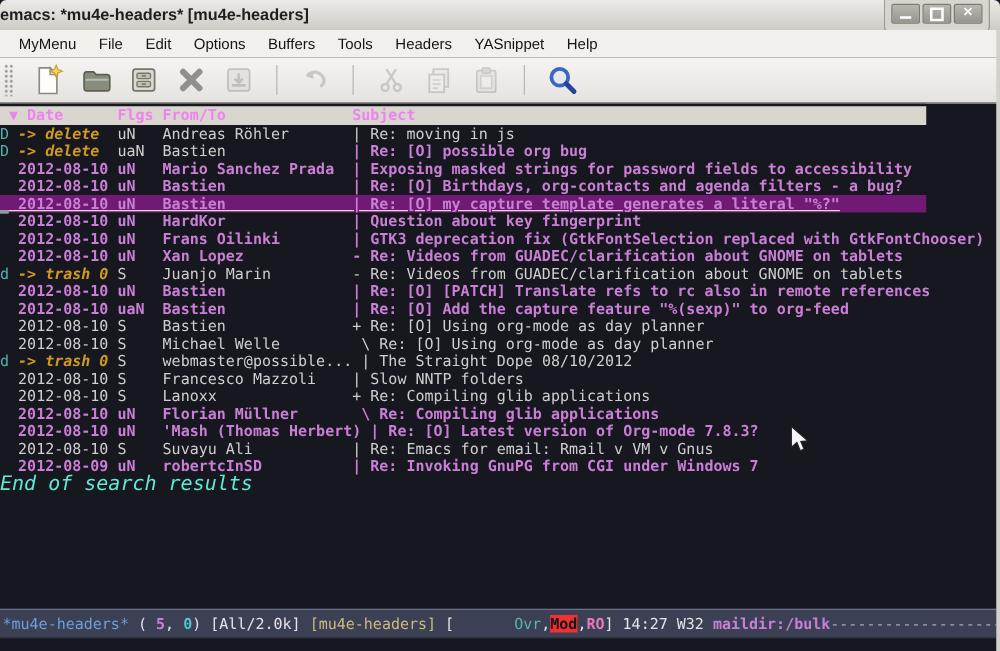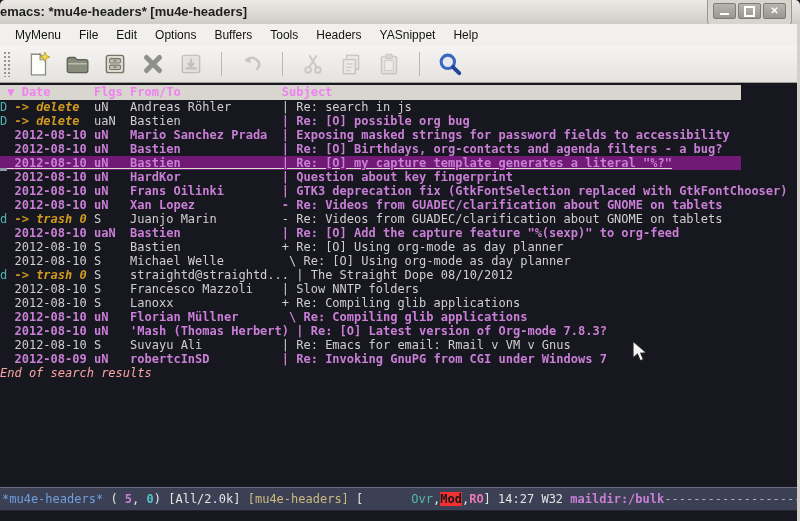--- a/index.html
+++ b/index.html
@@ -35,21 +35,21 @@
   .buffer{position:absolute;top:83px;left:0;width:741px;height:404px;background:#17171f;padding-top:2px;box-sizing:border-box;}
   .header-line{height:15px;line-height:15px;background:#d9d6d0;color:#ee82ee;
                font-weight:bold;font-size:12px;white-space:pre;}
   .row{height:14px;line-height:14px;font-size:12px;white-space:pre;}
   .row.current{background:#701a75;}
   .row.current span{text-decoration:underline;text-decoration-color:#dcdcd2;}
   .c-mark{color:#4fb2b2;}
   .c-action{color:#d19a1f;font-style:italic;font-weight:bold;}
   .c-unread{color:#c97fd6;font-weight:bold;}
   .c-seen{color:#cfcfcf;}
-  .footer-line{color:#fca5a5;font-style:italic;font-size:12px;line-height:14px;white-space:pre;}
+  .footer-line{color:#5eead4;font-style:italic;font-size:16px;line-height:14px;white-space:pre;}
   .fringe-mark{position:absolute;left:0;top:168px;width:7px;height:3px;background:#9097a6;}
   
   .modeline{position:absolute;left:0;top:487px;width:797px;height:24px;box-sizing:border-box;
             background:#3c4054;border-top:1px solid #6a6f85;border-bottom:1px solid #23242e;
             font-size:12px;line-height:22px;white-space:pre;overflow:hidden;padding-left:2px;}
   .mlname{color:#6d9fdd;font-weight:normal;}
   .mlw{color:#e4e4e4;}
   .mlviolet{color:#c97fd6;font-weight:bold;}
   .mlcyan{color:#4fc4cc;font-weight:bold;}
   .mltan{color:#cdb97f;}
@@ -171,33 +171,34 @@
       <svg width="26" height="26" viewBox="0 0 24 24">
         <circle cx="10" cy="10" r="6.2" fill="#dde6f5" fill-opacity=".5" stroke="#3a68c0" stroke-width="2.8"></circle>
         <path d="M14.8 14.8 L20.5 20.5" stroke="#24439a" stroke-width="3.6" stroke-linecap="round"></path>
       </svg>
     </div>
   </div>
 
   <div class="buffer">
     <div class="header-line"> ▼ Date      Flgs From/To              Subject</div>
     <div id="message-list">
-        <div class="row"><span class="c-mark">D </span><span class="c-action">-&gt; delete </span><span class="c-seen"> uN   </span><span class="c-seen">Andreas Röhler       </span><span class="c-seen">| Re: search in js</span></div>
+        <div class="row"><span class="c-mark">D </span><span class="c-action">-&gt; delete </span><span class="c-seen"> uN   </span><span class="c-seen">Andreas Röhler       </span><span class="c-seen">| Re: moving in js</span></div>
         <div class="row"><span class="c-mark">D </span><span class="c-action">-&gt; delete </span><span class="c-seen"> uaN  </span><span class="c-seen">Bastien              </span><span class="c-unread">| Re: [O] possible org bug</span></div>
         <div class="row"><span class="c-seen">  </span><span class="c-unread">2012-08-10</span><span class="c-unread"> uN   </span><span class="c-unread">Mario Sanchez Prada  </span><span class="c-unread">| Exposing masked strings for password fields to accessibility</span></div>
         <div class="row"><span class="c-seen">  </span><span class="c-unread">2012-08-10</span><span class="c-unread"> uN   </span><span class="c-unread">Bastien              </span><span class="c-unread">| Re: [O] Birthdays, org-contacts and agenda filters - a bug?</span></div>
         <div class="row current"><span class="c-seen">  </span><span class="c-unread">2012-08-10</span><span class="c-unread"> uN   </span><span class="c-unread">Bastien              </span><span class="c-unread">| Re: [O] my capture template generates a literal "%?"</span></div>
         <div class="row"><span class="c-seen">  </span><span class="c-unread">2012-08-10</span><span class="c-unread"> uN   </span><span class="c-unread">HardKor              </span><span class="c-unread">| Question about key fingerprint</span></div>
         <div class="row"><span class="c-seen">  </span><span class="c-unread">2012-08-10</span><span class="c-unread"> uN   </span><span class="c-unread">Frans Oilinki        </span><span class="c-unread">| GTK3 deprecation fix (GtkFontSelection replaced with GtkFontChooser)</span></div>
         <div class="row"><span class="c-seen">  </span><span class="c-unread">2012-08-10</span><span class="c-unread"> uN   </span><span class="c-unread">Xan Lopez            </span><span class="c-unread">- Re: Videos from GUADEC/clarification about GNOME on tablets</span></div>
         <div class="row"><span class="c-mark">d </span><span class="c-action">-&gt; trash 0</span><span class="c-seen"> S    </span><span class="c-seen">Juanjo Marin         </span><span class="c-seen">- Re: Videos from GUADEC/clarification about GNOME on tablets</span></div>
+        <div class="row"><span class="c-seen">  </span><span class="c-unread">2012-08-10</span><span class="c-unread"> uN   </span><span class="c-unread">Bastien              </span><span class="c-unread">| Re: [O] [PATCH] Translate refs to rc also in remote references</span></div>
         <div class="row"><span class="c-seen">  </span><span class="c-unread">2012-08-10</span><span class="c-unread"> uaN  </span><span class="c-unread">Bastien              </span><span class="c-unread">| Re: [O] Add the capture feature "%(sexp)" to org-feed</span></div>
         <div class="row"><span class="c-seen">  </span><span class="c-seen">2012-08-10</span><span class="c-seen"> S    </span><span class="c-seen">Bastien              </span><span class="c-seen">+ Re: [O] Using org-mode as day planner</span></div>
         <div class="row"><span class="c-seen">  </span><span class="c-seen">2012-08-10</span><span class="c-seen"> S    </span><span class="c-seen">Michael Welle        </span><span class="c-seen"> \ Re: [O] Using org-mode as day planner</span></div>
-        <div class="row"><span class="c-mark">d </span><span class="c-action">-&gt; trash 0</span><span class="c-seen"> S    </span><span class="c-seen">straightd@straightd... </span><span class="c-seen">| The Straight Dope 08/10/2012</span></div>
+        <div class="row"><span class="c-mark">d </span><span class="c-action">-&gt; trash 0</span><span class="c-seen"> S    </span><span class="c-seen">webmaster@possible... </span><span class="c-seen">| The Straight Dope 08/10/2012</span></div>
         <div class="row"><span class="c-seen">  </span><span class="c-seen">2012-08-10</span><span class="c-seen"> S    </span><span class="c-seen">Francesco Mazzoli    </span><span class="c-seen">| Slow NNTP folders</span></div>
         <div class="row"><span class="c-seen">  </span><span class="c-seen">2012-08-10</span><span class="c-seen"> S    </span><span class="c-seen">Lanoxx               </span><span class="c-seen">+ Re: Compiling glib applications</span></div>
         <div class="row"><span class="c-seen">  </span><span class="c-unread">2012-08-10</span><span class="c-unread"> uN   </span><span class="c-unread">Florian Müllner      </span><span class="c-unread"> \ Re: Compiling glib applications</span></div>
         <div class="row"><span class="c-seen">  </span><span class="c-unread">2012-08-10</span><span class="c-unread"> uN   </span><span class="c-unread">'Mash (Thomas Herbert) </span><span class="c-unread">| Re: [O] Latest version of Org-mode 7.8.3?</span></div>
         <div class="row"><span class="c-seen">  </span><span class="c-seen">2012-08-10</span><span class="c-seen"> S    </span><span class="c-seen">Suvayu Ali           </span><span class="c-seen">| Re: Emacs for email: Rmail v VM v Gnus</span></div>
         <div class="row"><span class="c-seen">  </span><span class="c-unread">2012-08-09</span><span class="c-unread"> uN   </span><span class="c-unread">robertcInSD          </span><span class="c-unread">| Re: Invoking GnuPG from CGI under Windows 7</span></div>
       </div>
     <div class="footer-line">End of search results</div>
   </div>
 

